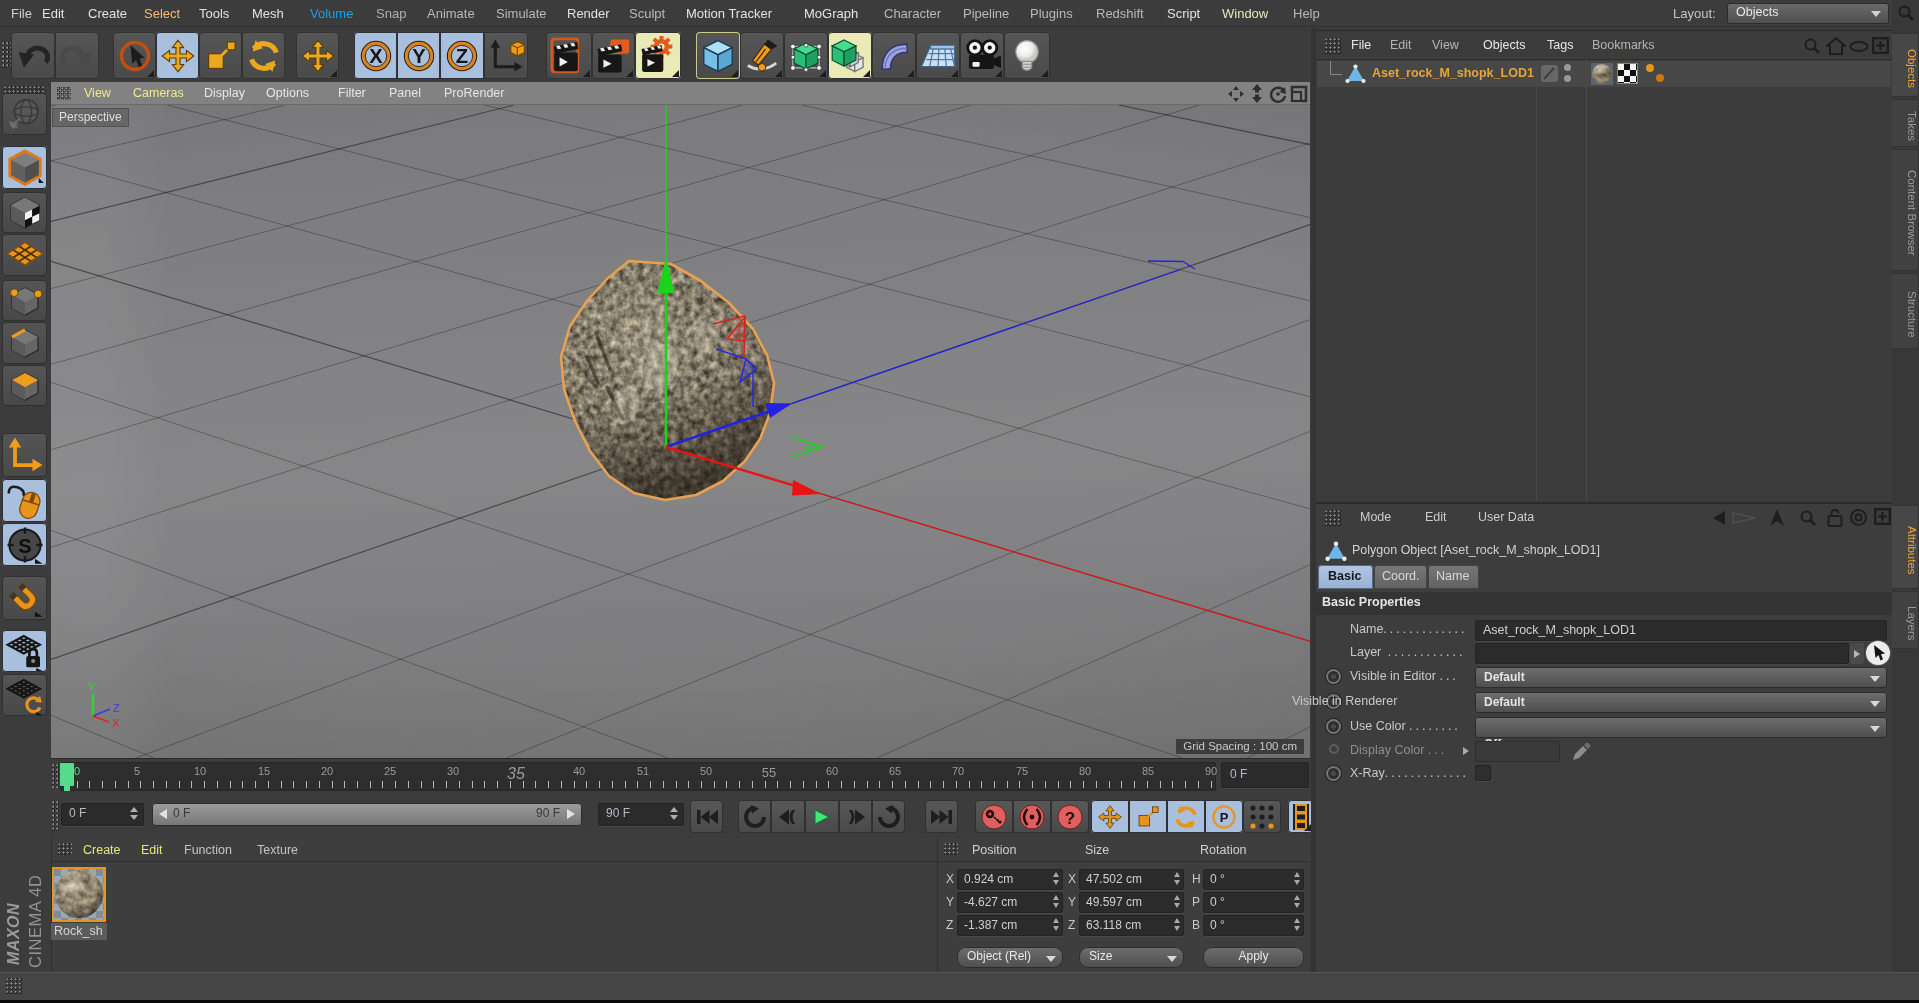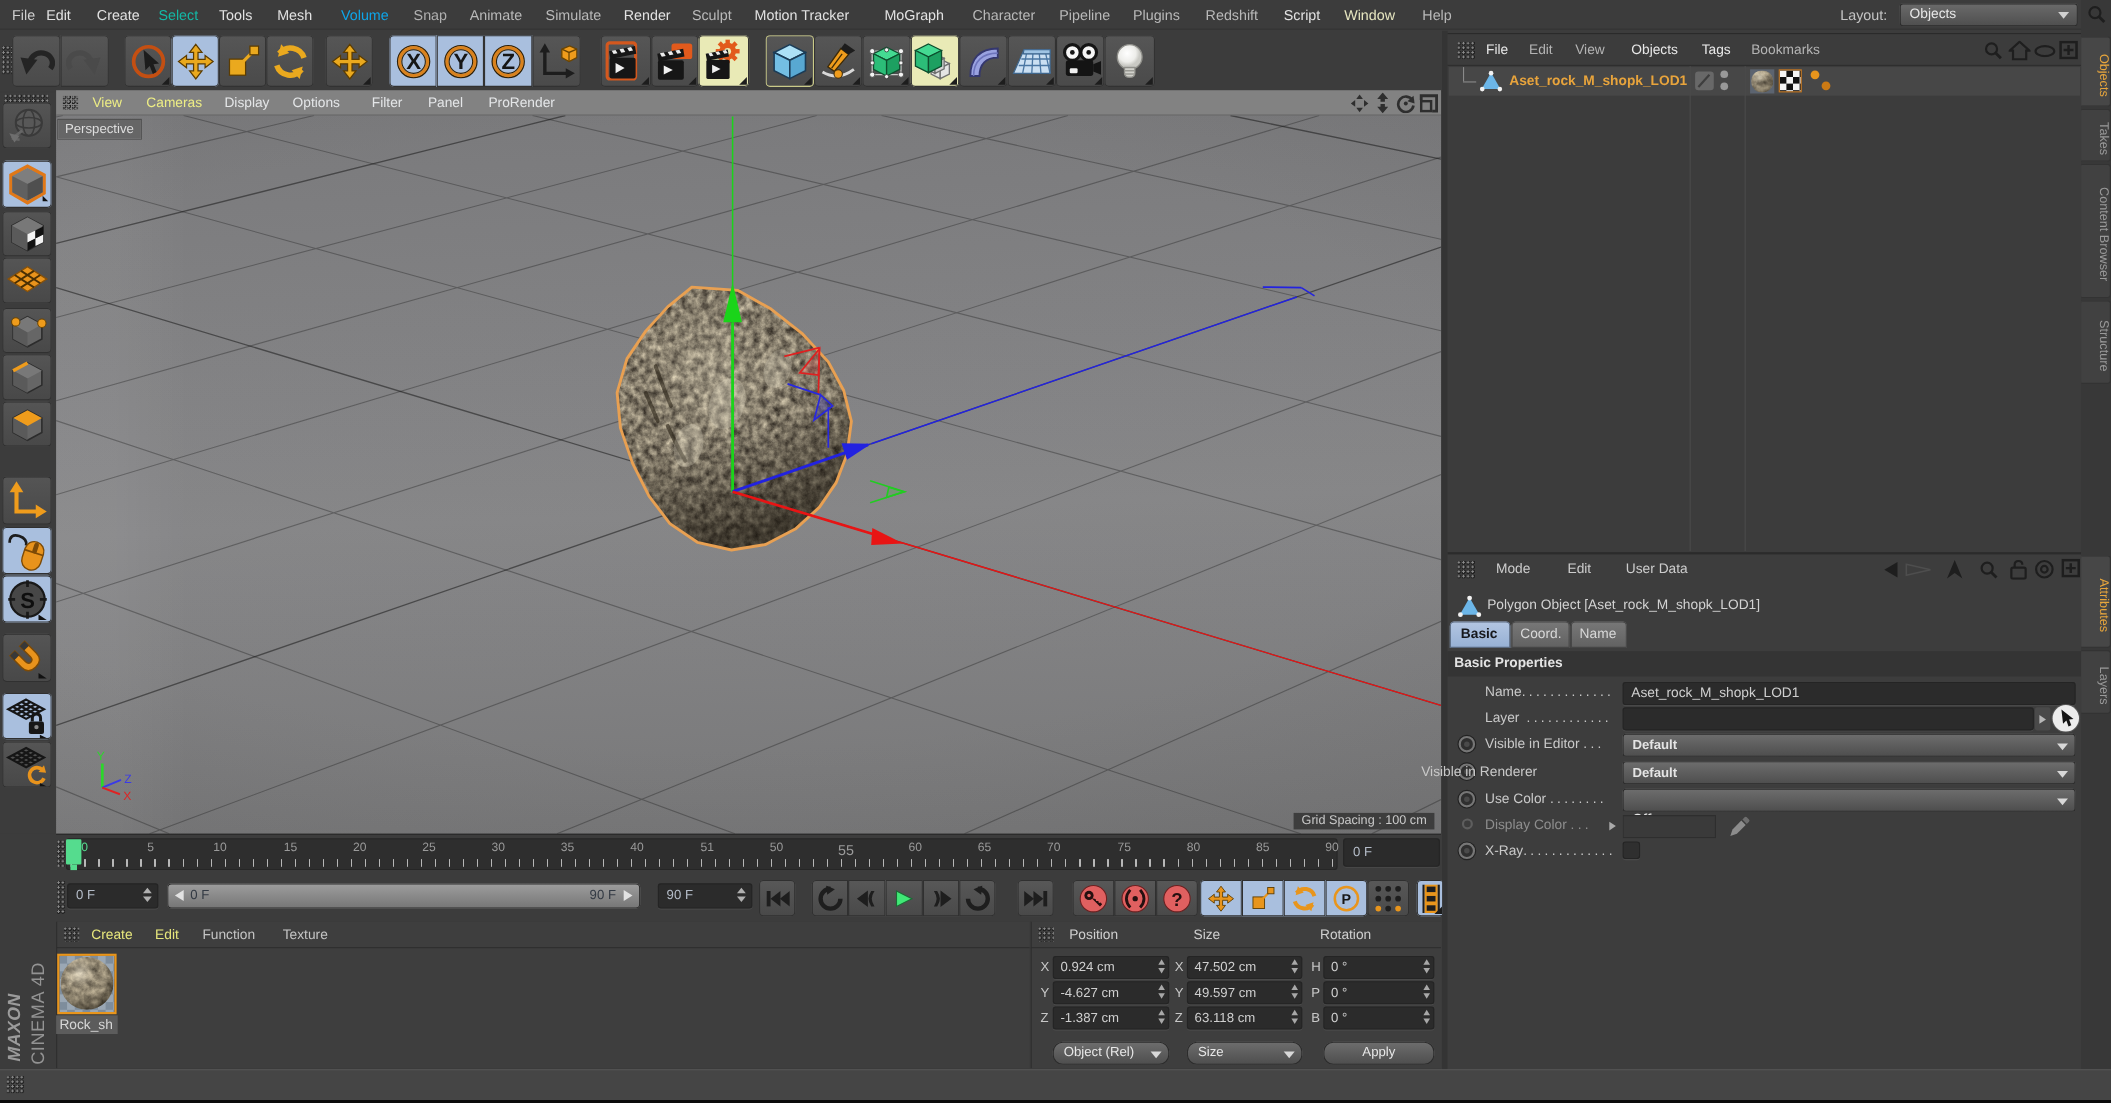--- a/index.html
+++ b/index.html
@@ -45,21 +45,21 @@
 </style>
 </head>
 <body>
 <div id="app">
 
   <div class="abs" style="left:0;top:0;width:1919px;height:27px;background:#3c3c3c;border-bottom:1px solid #333;"></div>
   <div id="topmenu">
     <span class="mtxt" style="left:11px;">File</span>
     <span class="mtxt" style="left:42px;color:#e2e2e2;">Edit</span>
     <span class="mtxt" style="left:88px;color:#e2e2e2;">Create</span>
-    <span class="mtxt" style="left:144px;color:#14b8a6;">Select</span>
+    <span class="mtxt" style="left:144px;color:#fdba74;">Select</span>
     <span class="mtxt" style="left:199px;color:#e2e2e2;">Tools</span>
     <span class="mtxt" style="left:252px;color:#e2e2e2;">Mesh</span>
     <span class="mtxt" style="left:310px;color:#0ea5e9;">Volume</span>
     <span class="mtxt" style="left:376px;color:#b0b0b0;">Snap</span>
     <span class="mtxt" style="left:427px;color:#b9b9b9;">Animate</span>
     <span class="mtxt" style="left:496px;color:#b9b9b9;">Simulate</span>
     <span class="mtxt" style="left:567px;color:#e2e2e2;">Render</span>
     <span class="mtxt" style="left:629px;color:#b9b9b9;">Sculpt</span>
     <span class="mtxt" style="left:686px;color:#e2e2e2;">Motion Tracker</span>
     <span class="mtxt" style="left:804px;color:#e2e2e2;">MoGraph</span>
@@ -586,21 +586,21 @@
 
     <div class="abs" style="left:60px;top:762px;width:1156px;height:29px;background:#2e2e2e;border-radius:3px;box-shadow:0 0 0 1px #262626 inset;"></div>
     <div id="ruler">
         <span class="abs" style="left:77px;top:765px;transform:translateX(-50%);font-size:11px;color:#55dc8e;">0</span>
         <span class="abs" style="left:137px;top:765px;transform:translateX(-50%);font-size:11px;color:#9a9a9a;">5</span>
         <span class="abs" style="left:200px;top:765px;transform:translateX(-50%);font-size:11px;color:#9a9a9a;">10</span>
         <span class="abs" style="left:264px;top:765px;transform:translateX(-50%);font-size:11px;color:#9a9a9a;">15</span>
         <span class="abs" style="left:327px;top:765px;transform:translateX(-50%);font-size:11px;color:#9a9a9a;">20</span>
         <span class="abs" style="left:390px;top:765px;transform:translateX(-50%);font-size:11px;color:#9a9a9a;">25</span>
         <span class="abs" style="left:453px;top:765px;transform:translateX(-50%);font-size:11px;color:#9a9a9a;">30</span>
-        <span class="abs" style="left:516px;top:765px;transform:translateX(-50%);font-size:11px;color:#9a9a9a;">35</span>
+        <span class="abs" style="left:516px;top:765px;transform:translateX(-50%);font-size:16px;color:#9a9a9a;font-style:italic;">35</span>
         <span class="abs" style="left:579px;top:765px;transform:translateX(-50%);font-size:11px;color:#9a9a9a;">40</span>
         <span class="abs" style="left:643px;top:765px;transform:translateX(-50%);font-size:11px;color:#9a9a9a;">51</span>
         <span class="abs" style="left:706px;top:765px;transform:translateX(-50%);font-size:11px;color:#9a9a9a;">50</span>
         <span class="abs" style="left:769px;top:765px;transform:translateX(-50%);font-size:13px;color:#9a9a9a;">55</span>
         <span class="abs" style="left:832px;top:765px;transform:translateX(-50%);font-size:11px;color:#9a9a9a;">60</span>
         <span class="abs" style="left:895px;top:765px;transform:translateX(-50%);font-size:11px;color:#9a9a9a;">65</span>
         <span class="abs" style="left:958px;top:765px;transform:translateX(-50%);font-size:11px;color:#9a9a9a;">70</span>
         <span class="abs" style="left:1022px;top:765px;transform:translateX(-50%);font-size:11px;color:#9a9a9a;">75</span>
         <span class="abs" style="left:1085px;top:765px;transform:translateX(-50%);font-size:11px;color:#9a9a9a;">80</span>
         <span class="abs" style="left:1148px;top:765px;transform:translateX(-50%);font-size:11px;color:#9a9a9a;">85</span>

